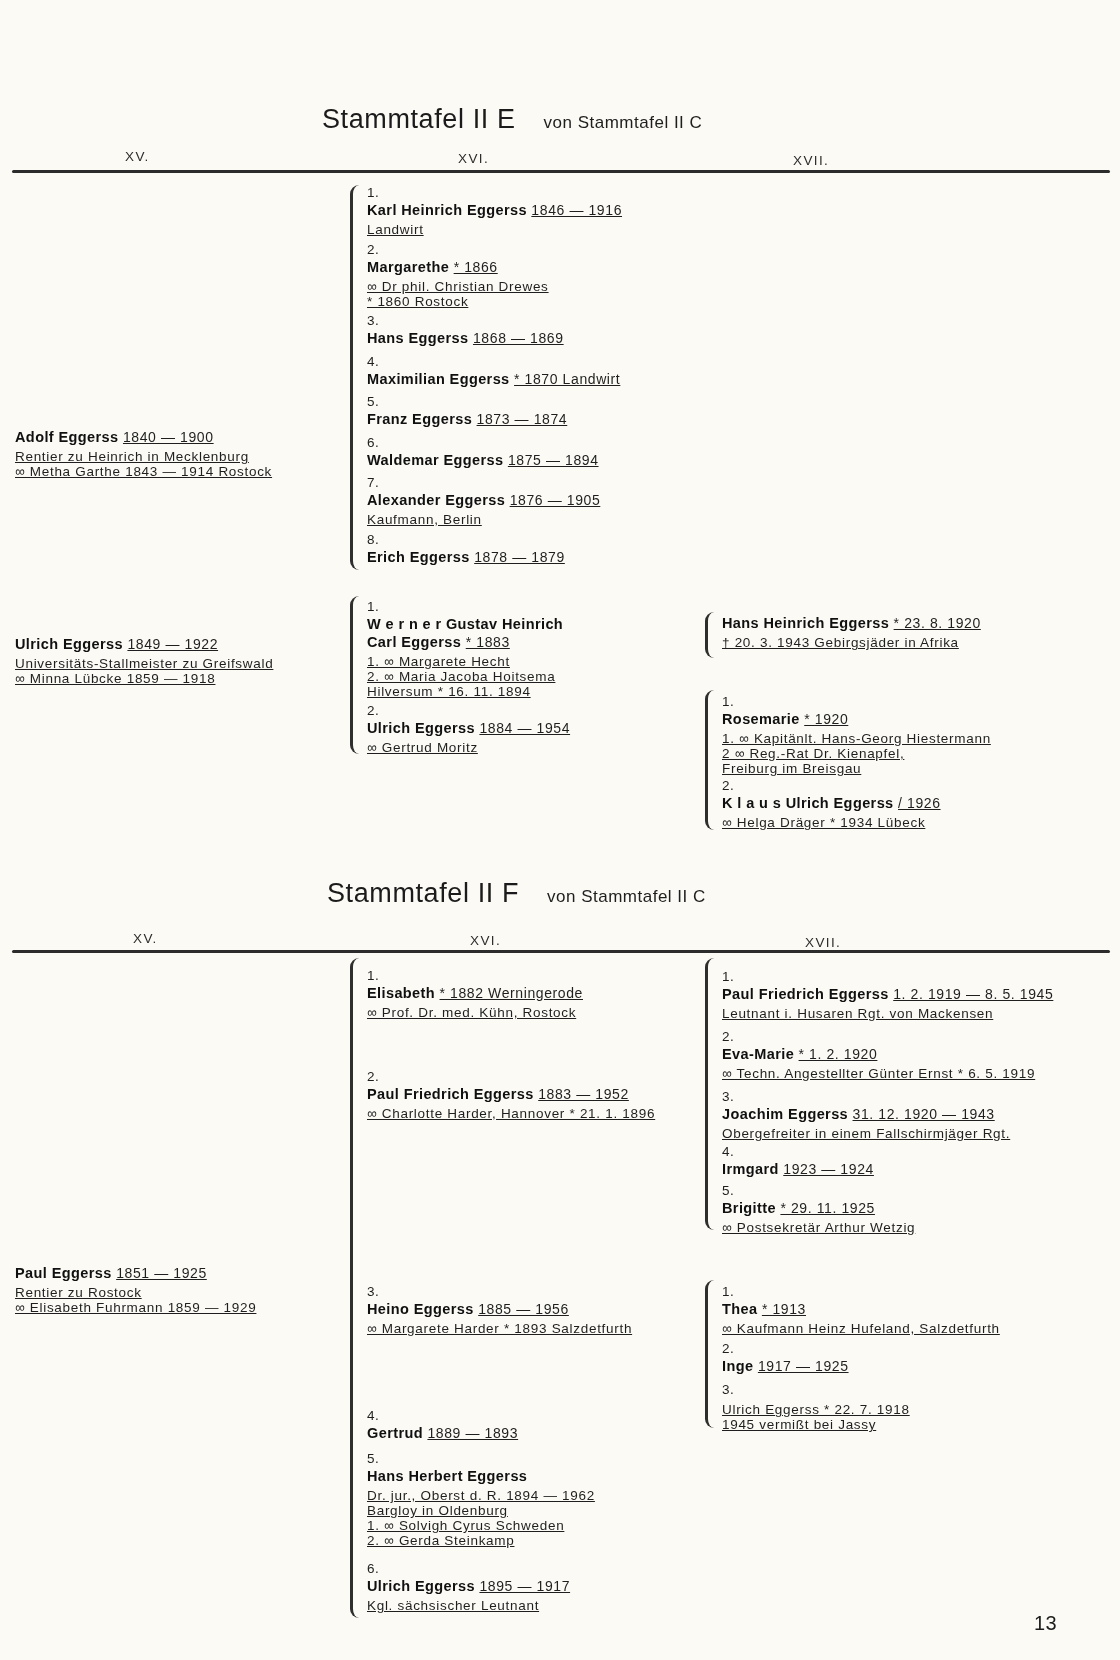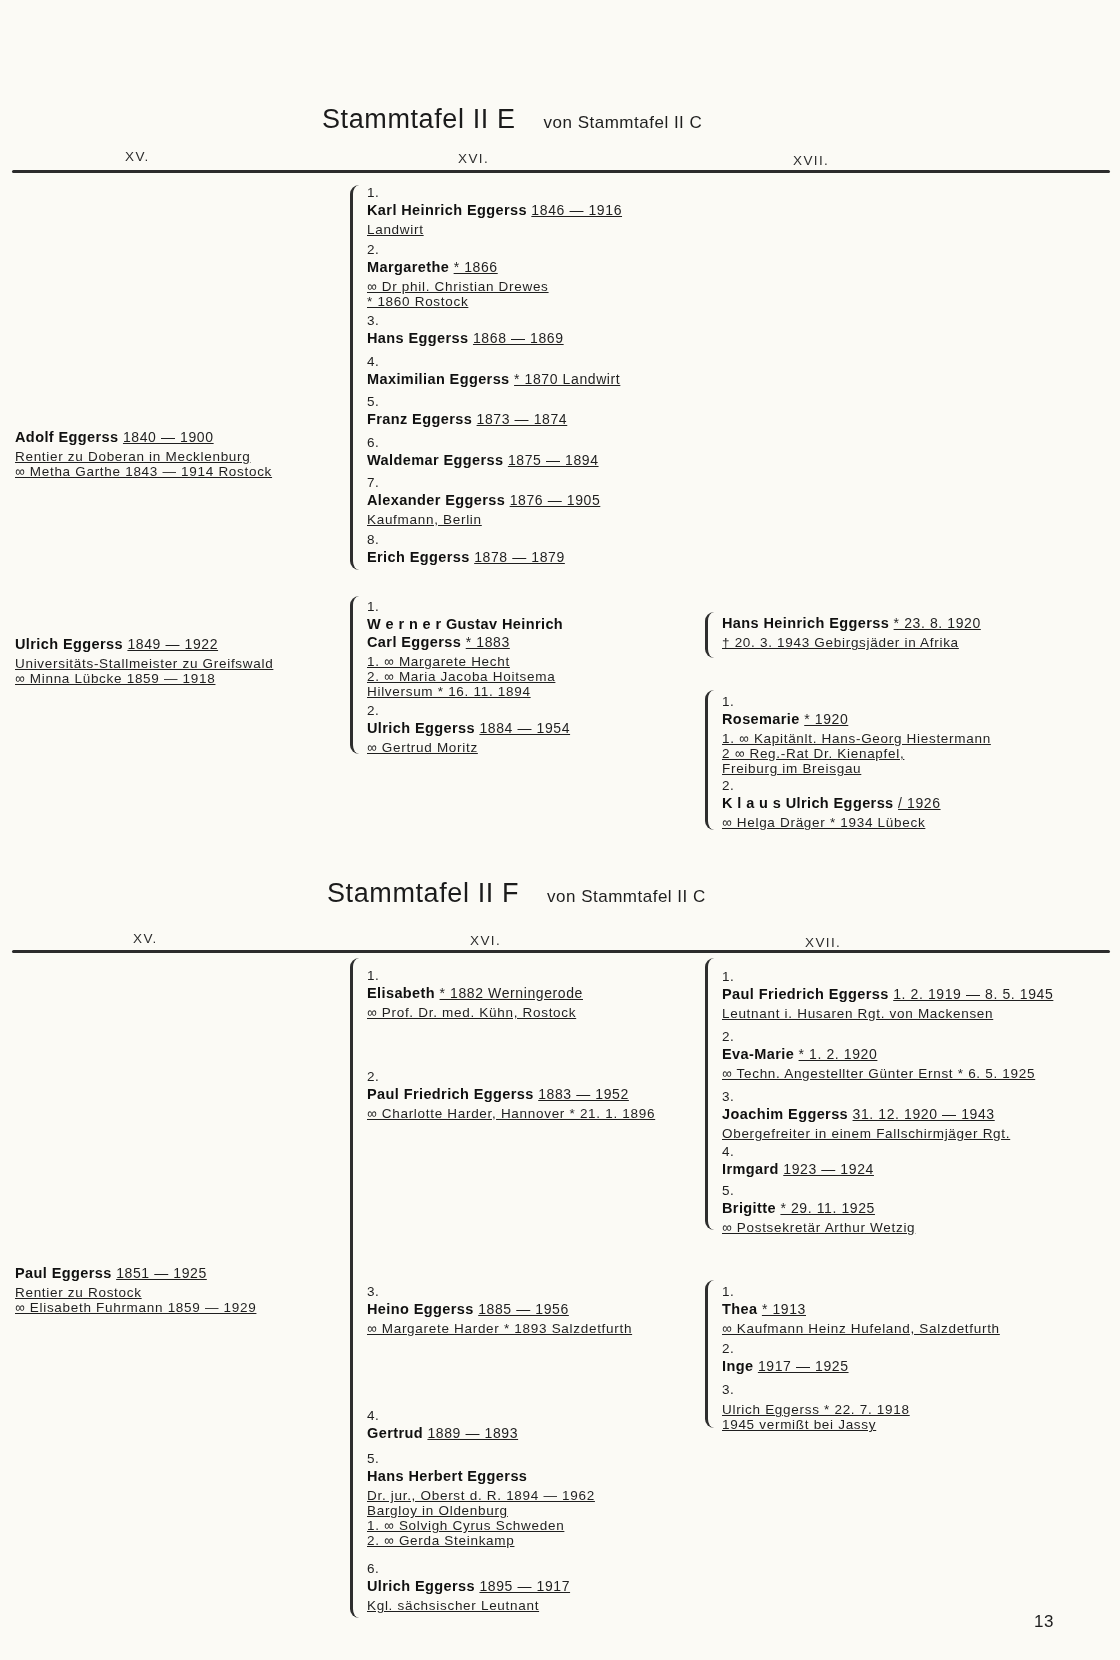--- a/index.html
+++ b/index.html
@@ -14,21 +14,21 @@
   .colhead{position:absolute;font-size:13.5px;letter-spacing:1.4px;color:#2e2e2e;}
   .rule{position:absolute;left:12px;width:1098px;height:3px;background:#2c2c2c;border-radius:2px;}
   .brk{position:absolute;width:10px;border-left:3px solid #2e2e2e;border-radius:9px 0 0 9px;}
   .entry{position:absolute;white-space:nowrap;}
   .num{font-size:13.5px;line-height:17px;letter-spacing:.5px;color:#1f1f1f;}
   .nameline{line-height:18px;}
   .nm{font-weight:700;font-size:14.5px;letter-spacing:.4px;color:#101010;}
   .dt{font-size:14px;letter-spacing:.6px;color:#1f1f1f;text-decoration:underline;}
   .ln{font-size:13.5px;line-height:15px;letter-spacing:.7px;color:#1f1f1f;text-decoration:underline;}
   .nameline + .ln{margin-top:3px;}
-  .pageno{position:absolute;font-size:17px;letter-spacing:.5px;color:#1c1c1c;}
+  .pageno{position:absolute;font-size:20px;letter-spacing:.5px;color:#1c1c1c;}
 </style>
 </head>
 <body>
 
 <div class="page">
 
   <div class="title" style="left:322px;top:104px;">
     <span class="main">Stammtafel II E</span><span class="sub">von Stammtafel II C</span>
   </div>
 
@@ -37,21 +37,21 @@
   <div class="colhead" style="left:793px;top:153px;">XVII.</div>
   <div class="rule" style="top:170px;"></div>
 
   <div class="brk" style="left:350px;top:185px;height:385px;"></div>
   <div class="brk" style="left:350px;top:596px;height:158px;"></div>
   <div class="brk" style="left:705px;top:612px;height:46px;"></div>
   <div class="brk" style="left:705px;top:690px;height:140px;"></div>
 
   <div class="entry" style="left:15px;top:428px;">
     <div class="nameline"><span class="nm">Adolf Eggerss</span> <span class="dt">1840 — 1900</span></div>
-    <div class="ln">Rentier zu Doberan in Mecklenburg</div>
+    <div class="ln">Rentier zu Heinrich in Mecklenburg</div>
     <div class="ln">∞ Metha Garthe 1843 — 1914 Rostock</div>
   </div>
   <div class="entry" style="left:15px;top:635px;">
     <div class="nameline"><span class="nm">Ulrich Eggerss</span> <span class="dt">1849 — 1922</span></div>
     <div class="ln">Universitäts-Stallmeister zu Greifswald</div>
     <div class="ln">∞ Minna Lübcke 1859 — 1918</div>
   </div>
 
   <div class="entry" style="left:367px;top:184px;">
     <div class="num">1.</div>
@@ -174,21 +174,21 @@
   </div>
 
   <div class="entry" style="left:722px;top:968px;">
     <div class="num">1.</div>
     <div class="nameline"><span class="nm">Paul Friedrich Eggerss</span> <span class="dt">1. 2. 1919 — 8. 5. 1945</span></div>
     <div class="ln">Leutnant i. Husaren Rgt. von Mackensen</div>
   </div>
   <div class="entry" style="left:722px;top:1028px;">
     <div class="num">2.</div>
     <div class="nameline"><span class="nm">Eva-Marie</span> <span class="dt">* 1. 2. 1920</span></div>
-    <div class="ln">∞ Techn. Angestellter Günter Ernst * 6. 5. 1925</div>
+    <div class="ln">∞ Techn. Angestellter Günter Ernst * 6. 5. 1919</div>
   </div>
   <div class="entry" style="left:722px;top:1088px;">
     <div class="num">3.</div>
     <div class="nameline"><span class="nm">Joachim Eggerss</span> <span class="dt">31. 12. 1920 — 1943</span></div>
     <div class="ln">Obergefreiter in einem Fallschirmjäger Rgt.</div>
   </div>
   <div class="entry" style="left:722px;top:1143px;">
     <div class="num">4.</div>
     <div class="nameline"><span class="nm">Irmgard</span> <span class="dt">1923 — 1924</span></div>
   </div>

